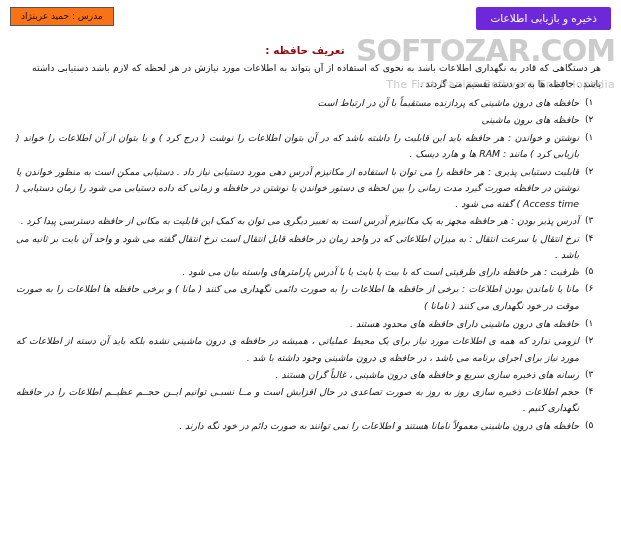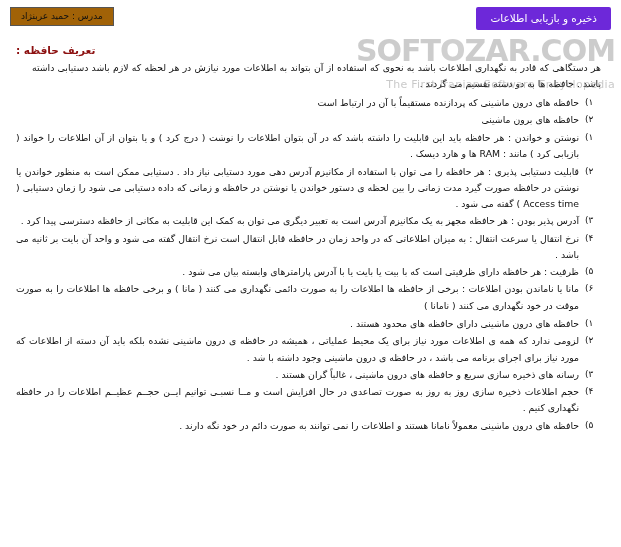--- a/index.html
+++ b/index.html
@@ -41,21 +41,21 @@
     white-space: nowrap;
     letter-spacing: 0;
     font-family: "DejaVu Sans", sans-serif;
   }
   .teacher-box {
     border: 1px solid #555;
     padding: 3px 10px 4px 10px;
     font-size: 9px;
     color: #111;
     white-space: nowrap;
-    background: #a16207;
+    background: #f97316;
   }
 
   
   .watermark {
     position: absolute;
     top: 36px;
     right: 6px;
     pointer-events: none;
     user-select: none;
     z-index: 5;
@@ -86,21 +86,21 @@
   
   .content {
     padding: 4px 16px 0 16px;
     box-sizing: border-box;
   }
   .section-title {
     font-size: 10.5px;
     font-weight: bold;
     color: #8c1010;
     margin: 10px 11px 4px 0;
-    text-align: left;
+    text-align: center;
   }
   .para {
     font-size: 9.3px;
     color: #111;
     line-height: 1.75;
     text-align: justify;
     margin: 0 0 2px 12px;
     padding: 0 4px;
   }
   ol.list {
@@ -121,20 +121,21 @@
     flex: 0 0 auto;
     width: 20px;
     text-align: left;
     padding-left: 6px;
     color: #111;
     font-size: 9px;
   }
   .li-text {
     flex: 1 1 auto;
     text-align: justify;
+    font-style: italic;
   }
 </style>
 </head>
 <body>
 
 <div class="page">
 
   <div class="header-row">
     <div class="title-badge">ذخیره و  بازیابی اطلاعات</div>
     <div class="teacher-box">مدرس : حمید عربنژاد</div>

